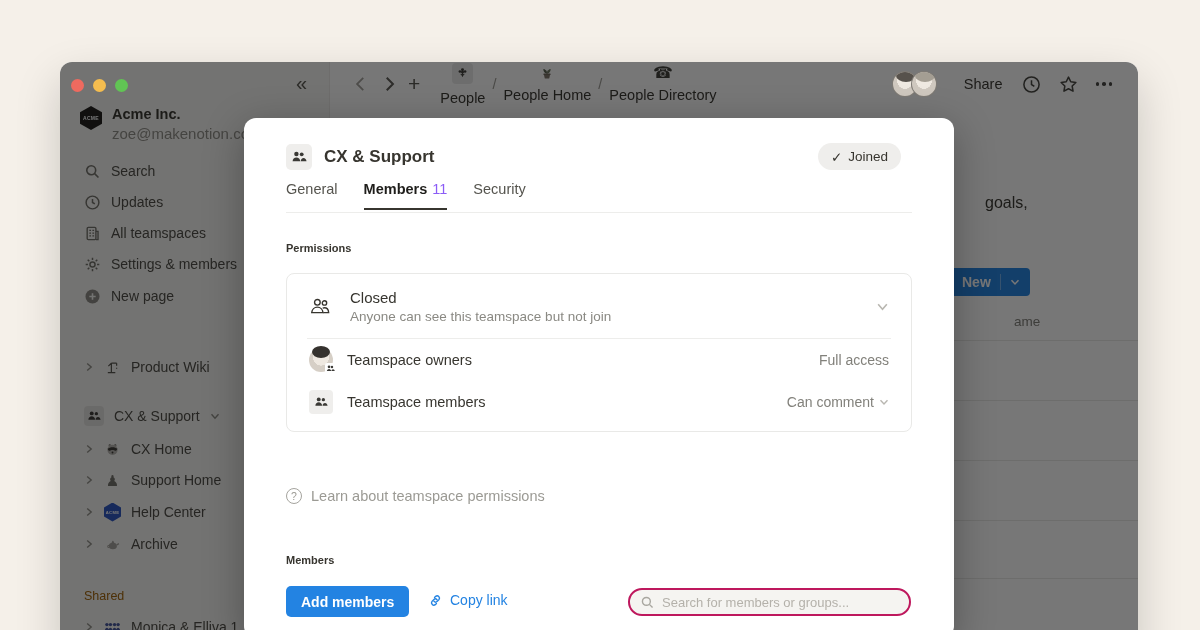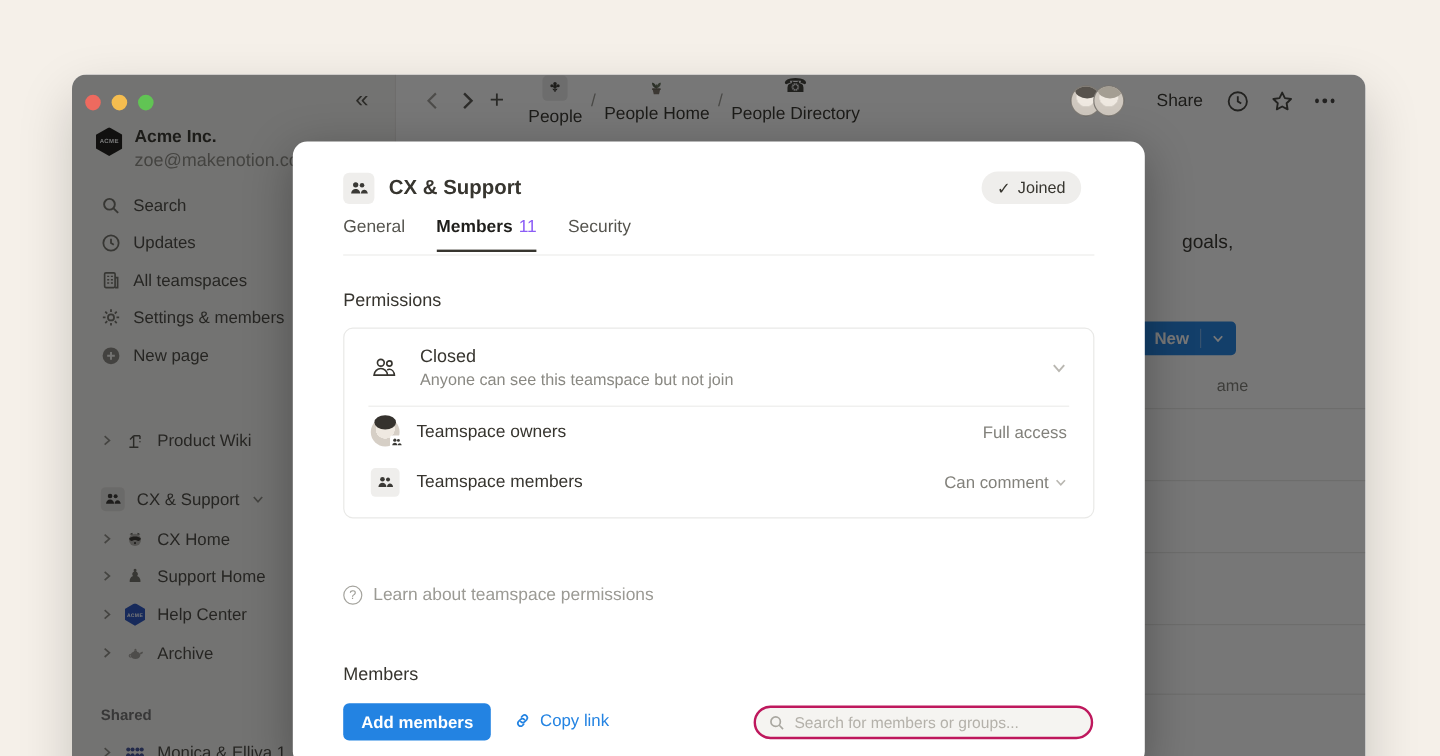--- a/index.html
+++ b/index.html
@@ -49,21 +49,21 @@
     display:flex; align-items:center; justify-content:center; color:#fff; font-size:5px; font-weight:bold; letter-spacing:.3px; flex:0 0 auto; }
   .acme-hex.blue { background:#2a55c2; }
   .acme-hex.sm { width:17px; height:19px; font-size:4.2px; }
   .ws-name { font-size:14.5px; font-weight:700; line-height:17px; }
   .ws-mail { font-size:15px; color:#8f8e88; margin-top:2px; }
   .srow { position:absolute; left:0; width:100%; height:30px; display:flex; align-items:center; padding-left:24px; gap:10px;
     font-size:14px; font-weight:500; color:#4c4b45; white-space:nowrap; }
   .srow .ic { width:17px; height:17px; color:#72716a; flex:0 0 auto; display:flex; align-items:center; justify-content:center; }
   .ts-box { width:20px; height:20px; border-radius:4px; background:rgba(0,0,0,.08); display:flex; align-items:center; justify-content:center; flex:0 0 auto; }
   .chev { width:10px; height:10px; color:#8f8e88; flex:0 0 auto; }
-  .sect-lbl { position:absolute; left:24px; font-size:12.5px; font-weight:700; color:#737373; }
+  .sect-lbl { position:absolute; left:24px; font-size:12.5px; font-weight:400; color:#a16207; }
   .glyph { font-size:15px; line-height:1; color:#3f3e39; }
 
   
   .page-frag { position:absolute; left:655px; top:132px; font-size:16px; }
   .new-btn { position:absolute; left:620px; top:206px; height:28px; width:80px; border-radius:4px;
     background:#2383e2; color:#fff; display:flex; align-items:center; font-size:14px; font-weight:600; }
   .new-btn .lbl { padding:0 9px 0 12px; }
   .new-btn .sep { width:1px; height:16px; background:rgba(255,255,255,.35); }
   .new-btn .car { width:10px; height:10px; margin:0 auto; color:#fff; }
   .col-hdr { position:absolute; left:684px; top:252px; font-size:13.5px; color:#7f7e78; }
@@ -86,21 +86,21 @@
   .m-ic-box { width:26px; height:26px; border-radius:5px; background:#efeeec; display:flex; align-items:center; justify-content:center; }
   .m-title { font-size:17px; font-weight:700; }
   .joined { position:absolute; right:53px; top:25px; height:27px; padding:0 13px; border-radius:14px;
     background:#efeeec; display:flex; align-items:center; gap:6px; font-size:13.5px; font-weight:500; color:#37352f; cursor:pointer; }
   .tabs { position:absolute; left:42px; top:63px; display:flex; gap:26px; }
   .tab { font-size:14.5px; color:#55544e; padding-bottom:11px; display:flex; gap:5px; cursor:pointer; }
   .tab.active { color:#1f1e1b; font-weight:600; border-bottom:2px solid #37352f; }
   .tab .cnt { color:#8b5cf6; font-weight:400; }
   .tabline { position:absolute; left:42px; right:42px; top:94px; height:1px; background:#ededeb; }
 
-  .sec-hdr { position:absolute; left:42px; font-size:15px; font-weight:400; }
+  .sec-hdr { position:absolute; left:42px; font-size:11px; font-weight:700; }
   .perm-card { position:absolute; left:42px; top:155px; width:626px; height:159px; border:1px solid #e9e9e7; border-radius:8px; }
   .lvl-row { height:64px; display:flex; align-items:center; padding:0 22px; gap:18px; cursor:pointer; }
   .lvl-txts { flex:1; }
   .lvl-title { font-size:15px; }
   .lvl-sub { font-size:13.5px; color:#8a8983; margin-top:3px; }
   .card-div { height:1px; background:#ededeb; margin:0 20px; }
   .p-row { height:42px; display:flex; align-items:center; padding:0 22px; gap:14px; }
   .p-lbl { font-size:14.5px; flex:1; }
   .p-val { font-size:14px; color:#82817b; display:flex; align-items:center; gap:5px; cursor:pointer; }
   .p-ic { width:24px; height:24px; border-radius:4px; background:#efeeec; display:flex; align-items:center; justify-content:center; flex:0 0 auto; }

